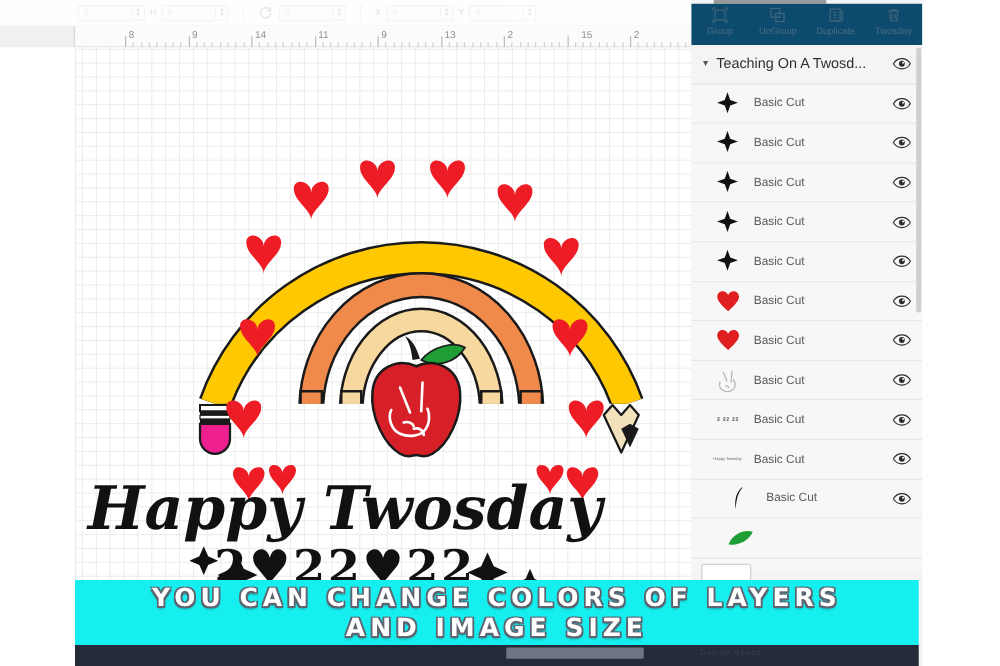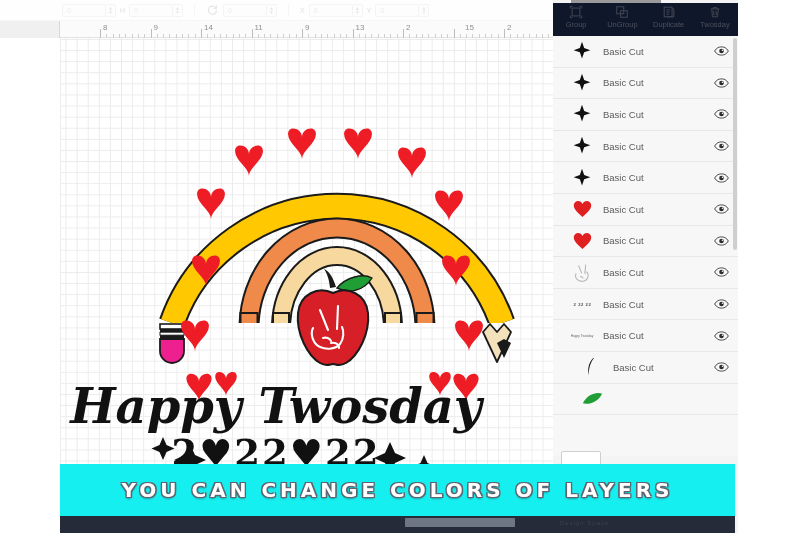--- a/index.html
+++ b/index.html
@@ -113,21 +113,21 @@
     background:#f4f4f4; overflow:hidden;
   }
   #panel-tabbar{
     position:absolute; left:0; top:0; width:185px; height:3px;
   }
   #panel-tabbar .active-underline{
     position:absolute; left:18px; top:0; width:90px; height:2.5px; background:#9a9a9a;
   }
   #panel-actions{
     position:absolute; left:0; top:3px; width:185px; height:33px;
-    background:#0f172a; display:flex; align-items:flex-start; justify-content:space-around;
+    background:#0c4a6e; display:flex; align-items:flex-start; justify-content:space-around;
     padding-top:2px;
   }
   .action-btn{
     width:44px; display:flex; flex-direction:column; align-items:center; gap:1px;
     opacity:.42;
   }
   .action-btn .glyph{ width:14px; height:14px; color:#8a8a8a; }
   .action-label{ font-size:7.5px; color:#9a9a9a; }
 
   #layers-list{
@@ -429,20 +429,21 @@
         <path d="M170,427 l3,6.5 l6.5,3 l-6.5,3 l-3,6.5 l-3,-6.5 l-6.5,-3 l6.5,-3 z"></path>
         <path d="M390,404 l5,11 l11,5 l-11,5 l-5,11 l-5,-11 l-11,-5 l11,-5 z"></path>
         <path d="M424,417 l3.5,8 l8,3.5 l-8,3.5 l-3.5,8 l-3.5,-8 l-8,-3.5 l8,-3.5 z"></path>
       </g>
     </svg>
   </div>
 </div>
 
 <div id="banner">
   <div class="banner-line">YOU CAN CHANGE COLORS OF LAYERS</div>
+  <div class="banner-line">AND IMAGE SIZE</div>
 </div>
 
 <div id="bottom-strip"></div>
 <div id="bottom-scroll"></div>
 <div id="bottom-text">Design Space</div>
 
 <div id="layers-panel">
 
   <div id="panel-tabbar">
     <div class="active-underline"></div>
@@ -487,20 +488,31 @@
           <path d="M3 4.5h10M6 4.5V3h4v1.5"></path>
           <path d="M4.3 4.5l.8 9h5.8l.8-9"></path>
           <path d="M6.6 6.8v5M9.4 6.8v5"></path>
         </svg>
       </span>
       <span class="action-label">Twosday</span>
     </div>
   </div>
 
   <div id="layers-list">
+      <div class="layer-row group-row">
+        <span class="caret">▼</span>
+        <span class="group-title">Teaching On A Twosd...</span>
+        <span class="eye">
+          <svg viewBox="0 0 22 14" width="15" height="10">
+            <path d="M1 7 C4 2 7.5 1 11 1 C14.5 1 18 2 21 7 C18 12 14.5 13 11 13 C7.5 13 4 12 1 7 Z" fill="none" stroke="#2d2d2d" stroke-width="1.3"></path>
+            <circle cx="11" cy="7" r="3.4" fill="#2d2d2d"></circle>
+            <circle cx="12.4" cy="5.8" r="1.1" fill="#fff"></circle>
+          </svg>
+        </span>
+      </div>
       <div class="layer-row">
         <span class="thumb">
           <svg viewBox="0 0 24 24" width="20" height="20">
             <path d="M12 1 l2.6 7.4 L22 11 l-7.4 2.6 L12 21 l-2.6-7.4 L2 11 l7.4-2.6 Z" fill="#111"></path>
           </svg>
         </span>
         <span class="lname">Basic Cut</span>
         <span class="eye">
           <svg viewBox="0 0 22 14" width="15" height="10">
             <path d="M1 7 C4 2 7.5 1 11 1 C14.5 1 18 2 21 7 C18 12 14.5 13 11 13 C7.5 13 4 12 1 7 Z" fill="none" stroke="#2d2d2d" stroke-width="1.3"></path>

